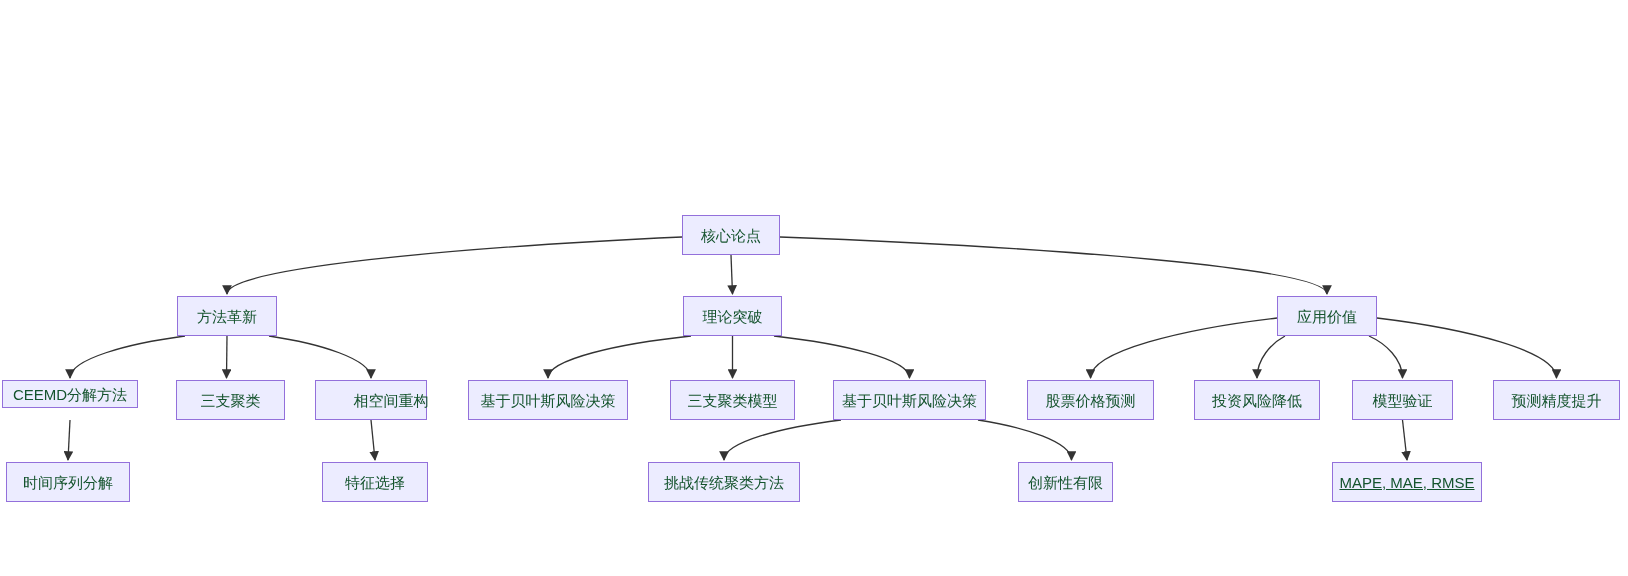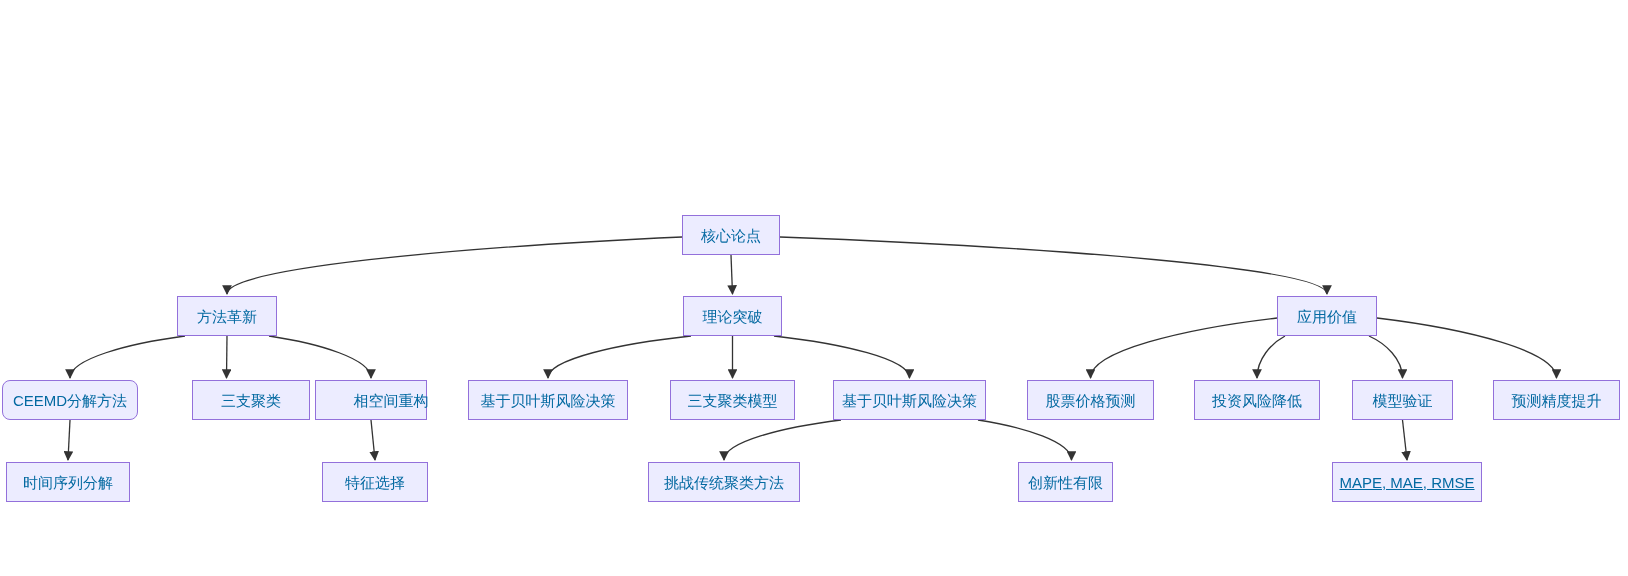--- a/index.html
+++ b/index.html
@@ -25,21 +25,21 @@
   #edges-svg path.edge {
     fill: none;
     stroke: #333333;
     stroke-width: 1.3px;
   }
   .node {
     position: absolute;
     box-sizing: border-box;
     background: #ECECFF;
     border: 1px solid #9370DB;
-    color: #0369a1;
+    color: #14532d;
     display: flex;
     align-items: center;
     justify-content: center;
     font-size: 15px;
     line-height: 1;
     white-space: nowrap;
     text-align: center;
   }
 </style>
 </head>
@@ -79,24 +79,24 @@
       </div>
       <div class="node" style="left: 177px; top: 296px; width: 100px; height: 40px;">
         <span>方法革新</span>
       </div>
       <div class="node" style="left: 683px; top: 296px; width: 99px; height: 40px;">
         <span>理论突破</span>
       </div>
       <div class="node" style="left: 1277px; top: 296px; width: 100px; height: 40px;">
         <span>应用价值</span>
       </div>
-      <div class="node" style="left: 2px; top: 380px; width: 136px; height: 40px; border-radius: 8px;">
+      <div class="node" style="left: 2px; top: 380px; width: 136px; height: 28px;">
         <span>CEEMD分解方法</span>
       </div>
-      <div class="node" style="left: 192px; top: 380px; width: 118px; height: 40px;">
+      <div class="node" style="left: 176px; top: 380px; width: 109px; height: 40px;">
         <span>三支聚类</span>
       </div>
       <div class="node" style="left: 315px; top: 380px; width: 112px; height: 40px; padding-left: 40px;">
         <span>相空间重构</span>
       </div>
       <div class="node" style="left: 468px; top: 380px; width: 160px; height: 40px;">
         <span>基于贝叶斯风险决策</span>
       </div>
       <div class="node" style="left: 670px; top: 380px; width: 125px; height: 40px;">
         <span>三支聚类模型</span>

